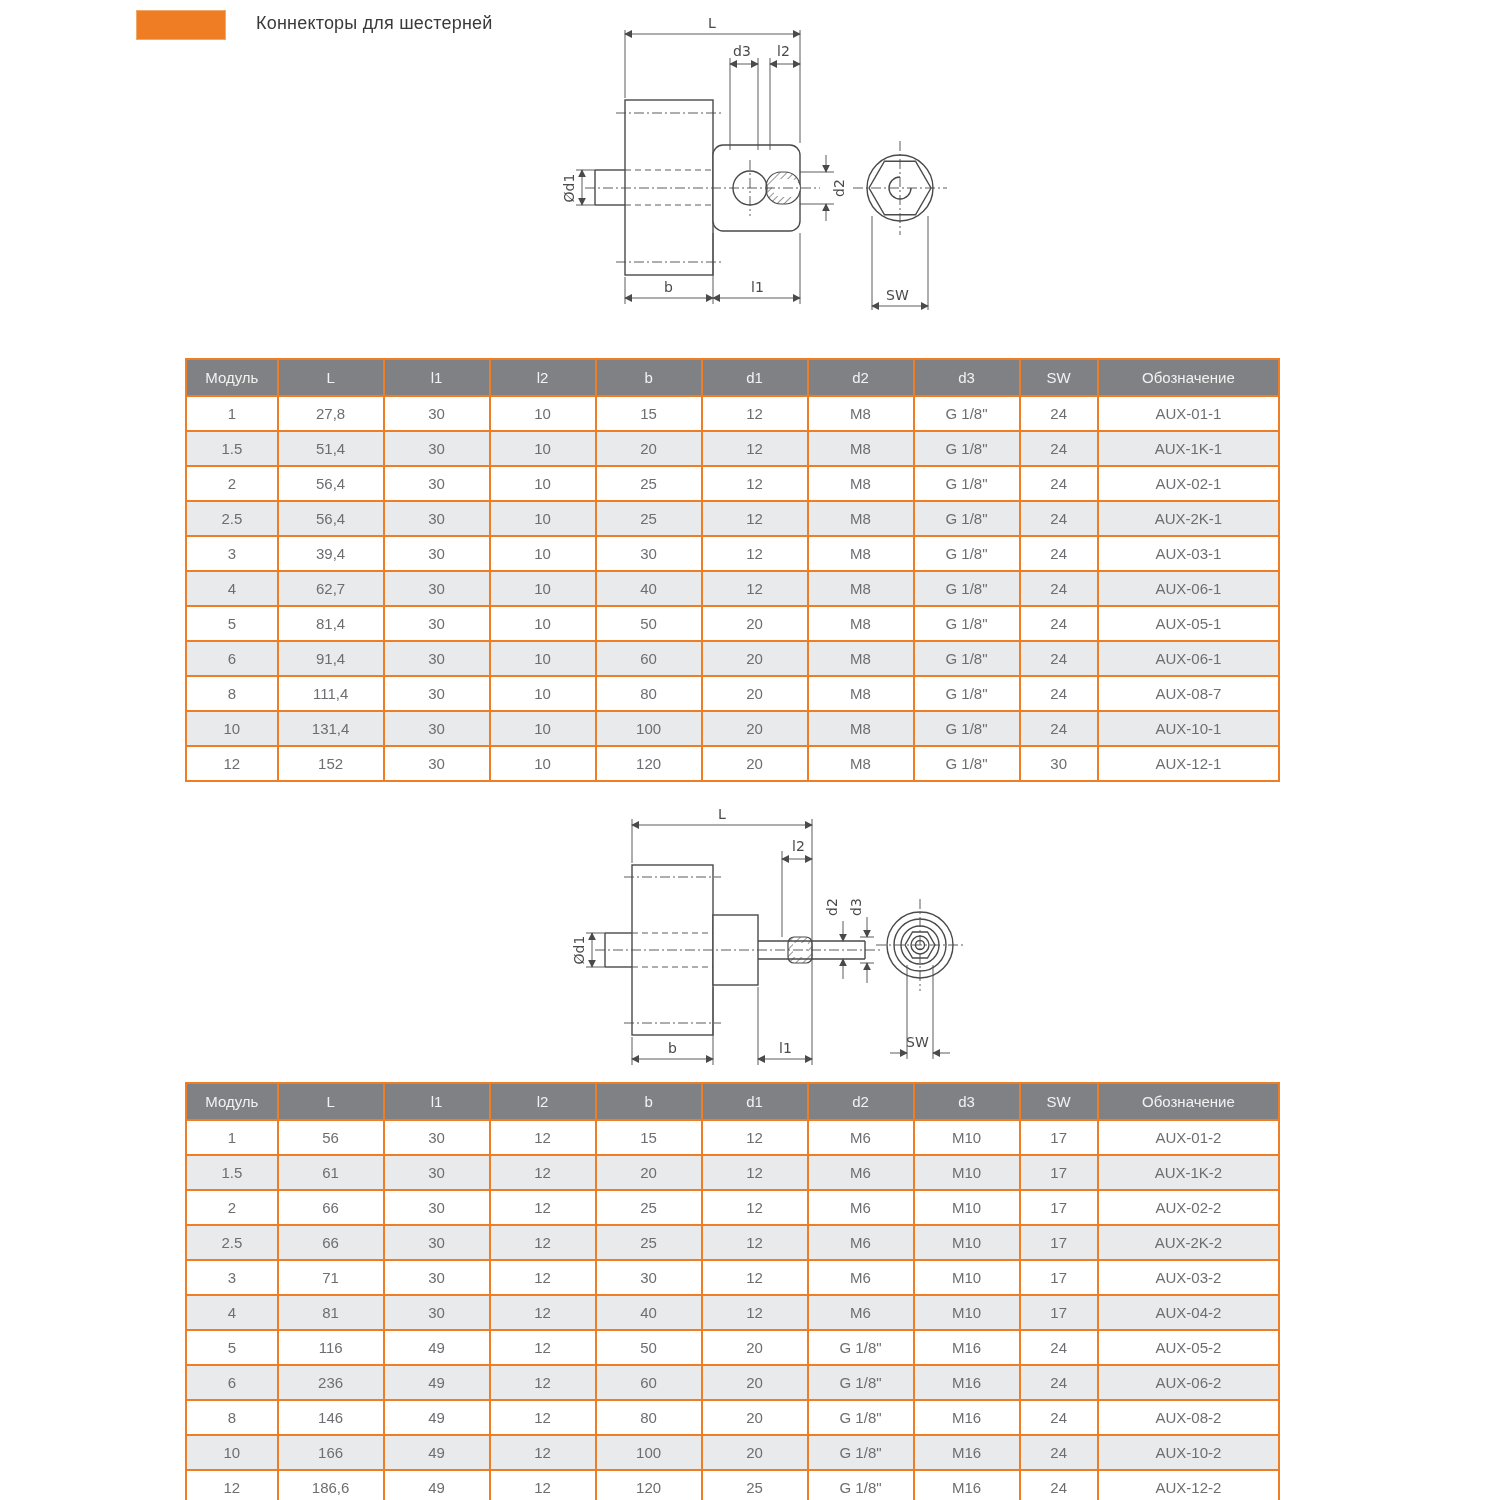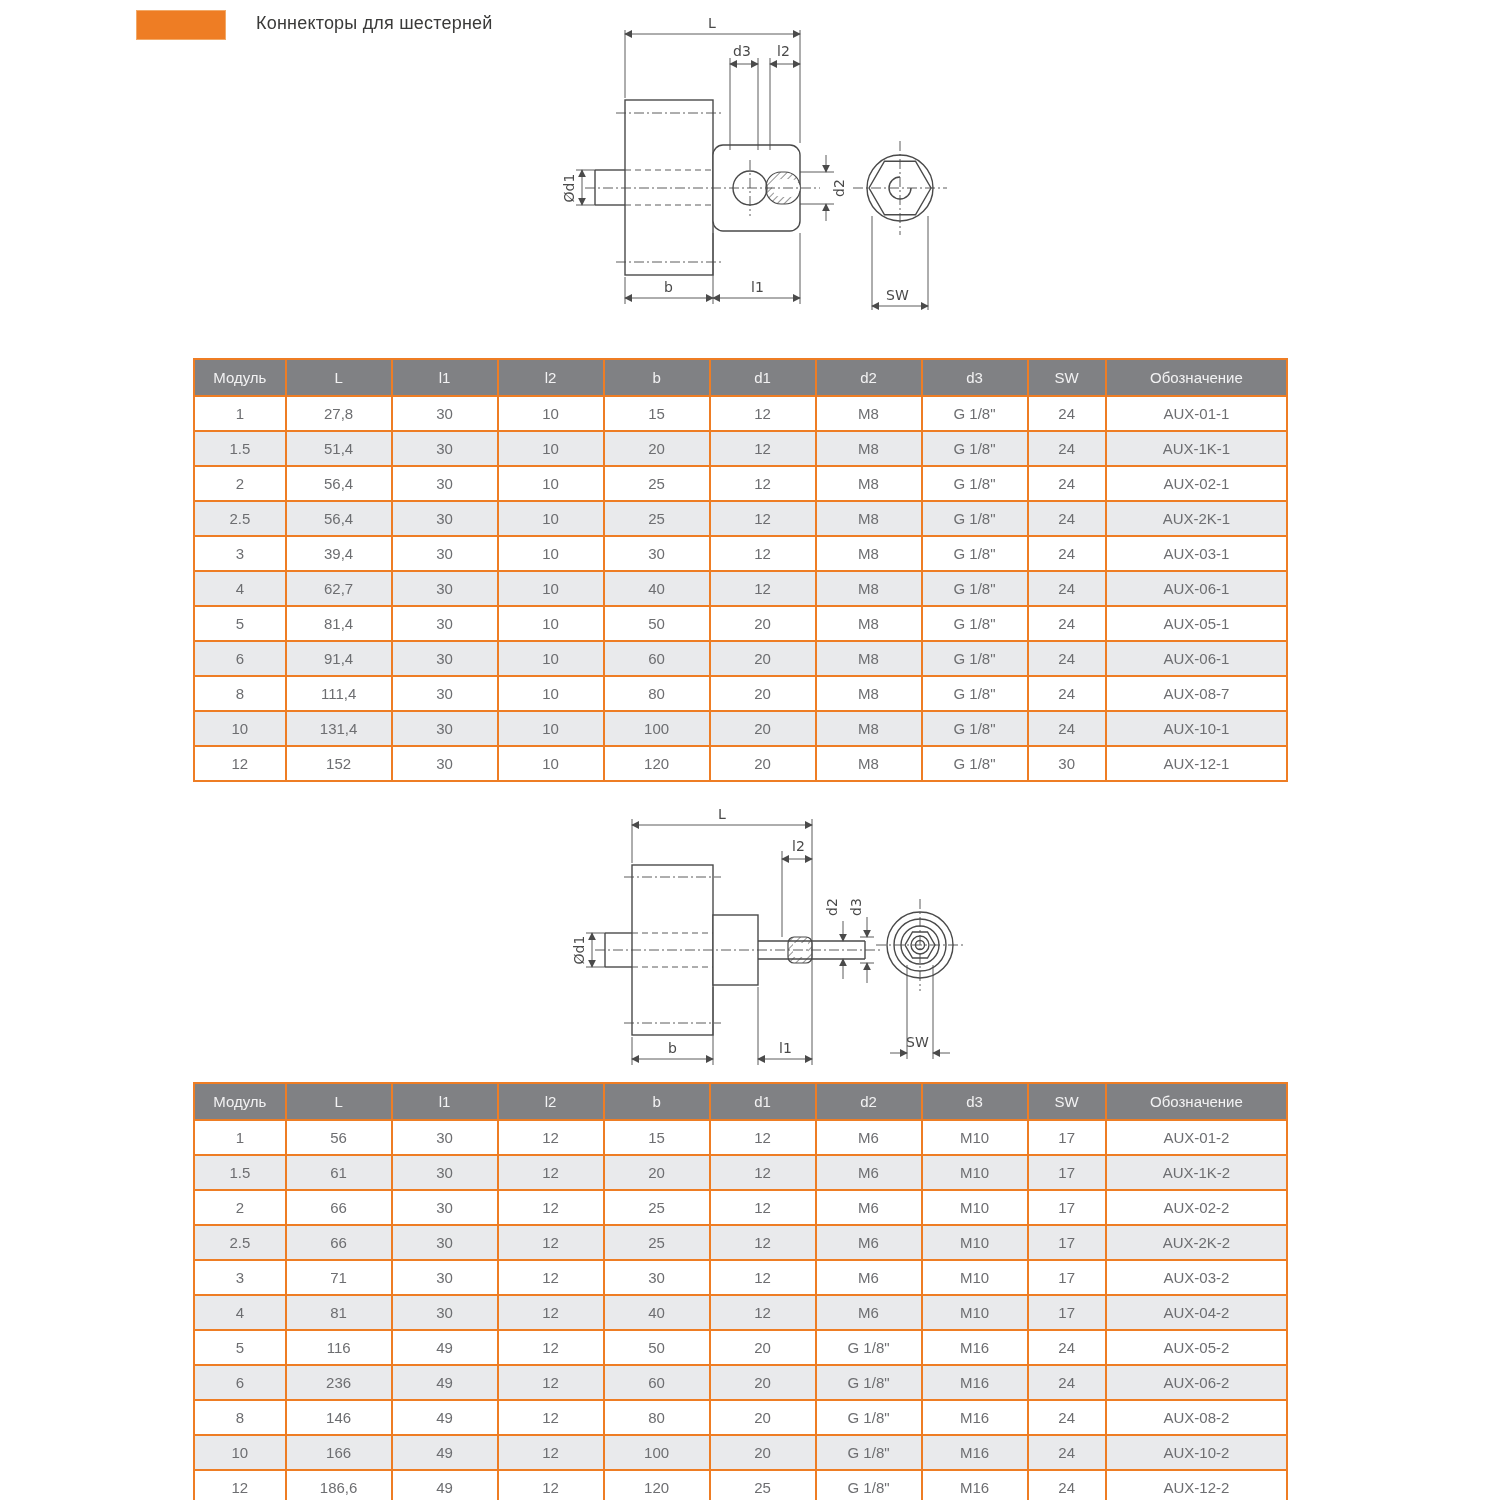--- a/index.html
+++ b/index.html
@@ -3,21 +3,21 @@
 <meta charset="utf-8">
 <style>
   html,body{margin:0;padding:0;background:#ffffff;}
   .page{position:relative;width:1500px;height:1500px;background:#ffffff;overflow:hidden;
         font-family:"Liberation Sans",sans-serif;}
   .title-bar{position:absolute;left:136px;top:10px;width:88px;height:28px;
              background:#EE7D24;border:1px solid #F2A968;}
   .page-title{position:absolute;left:256px;top:13px;font-size:18px;font-weight:normal;
               color:#3A3A39;letter-spacing:0.2px;}
   table.spec{position:absolute;left:185px;width:1095px;border-collapse:collapse;
-             table-layout:fixed;font-size:15px;margin-left:8px;}
+             table-layout:fixed;font-size:15px;}
   #table1{top:358px;}
   #table2{top:1082px;}
   table.spec th{background:#808184;color:#F2F2F3;font-weight:normal;height:33px;
                 border:2px solid #EE7D24;font-size:15px;}
   table.spec td{height:31px;border:2px solid #EE7D24;color:#6D6E71;text-align:center;}
   table.spec tbody tr:nth-child(odd){background:#ffffff;}
   table.spec tbody tr:nth-child(even){background:#E9EAEC;}
   .watermark{position:absolute;left:468px;top:640px;z-index:5;pointer-events:none;
              font-size:168px;font-weight:bold;letter-spacing:16px;line-height:1;
              color:transparent;-webkit-text-stroke:2.5px #C9C9CB;opacity:0.8;}

